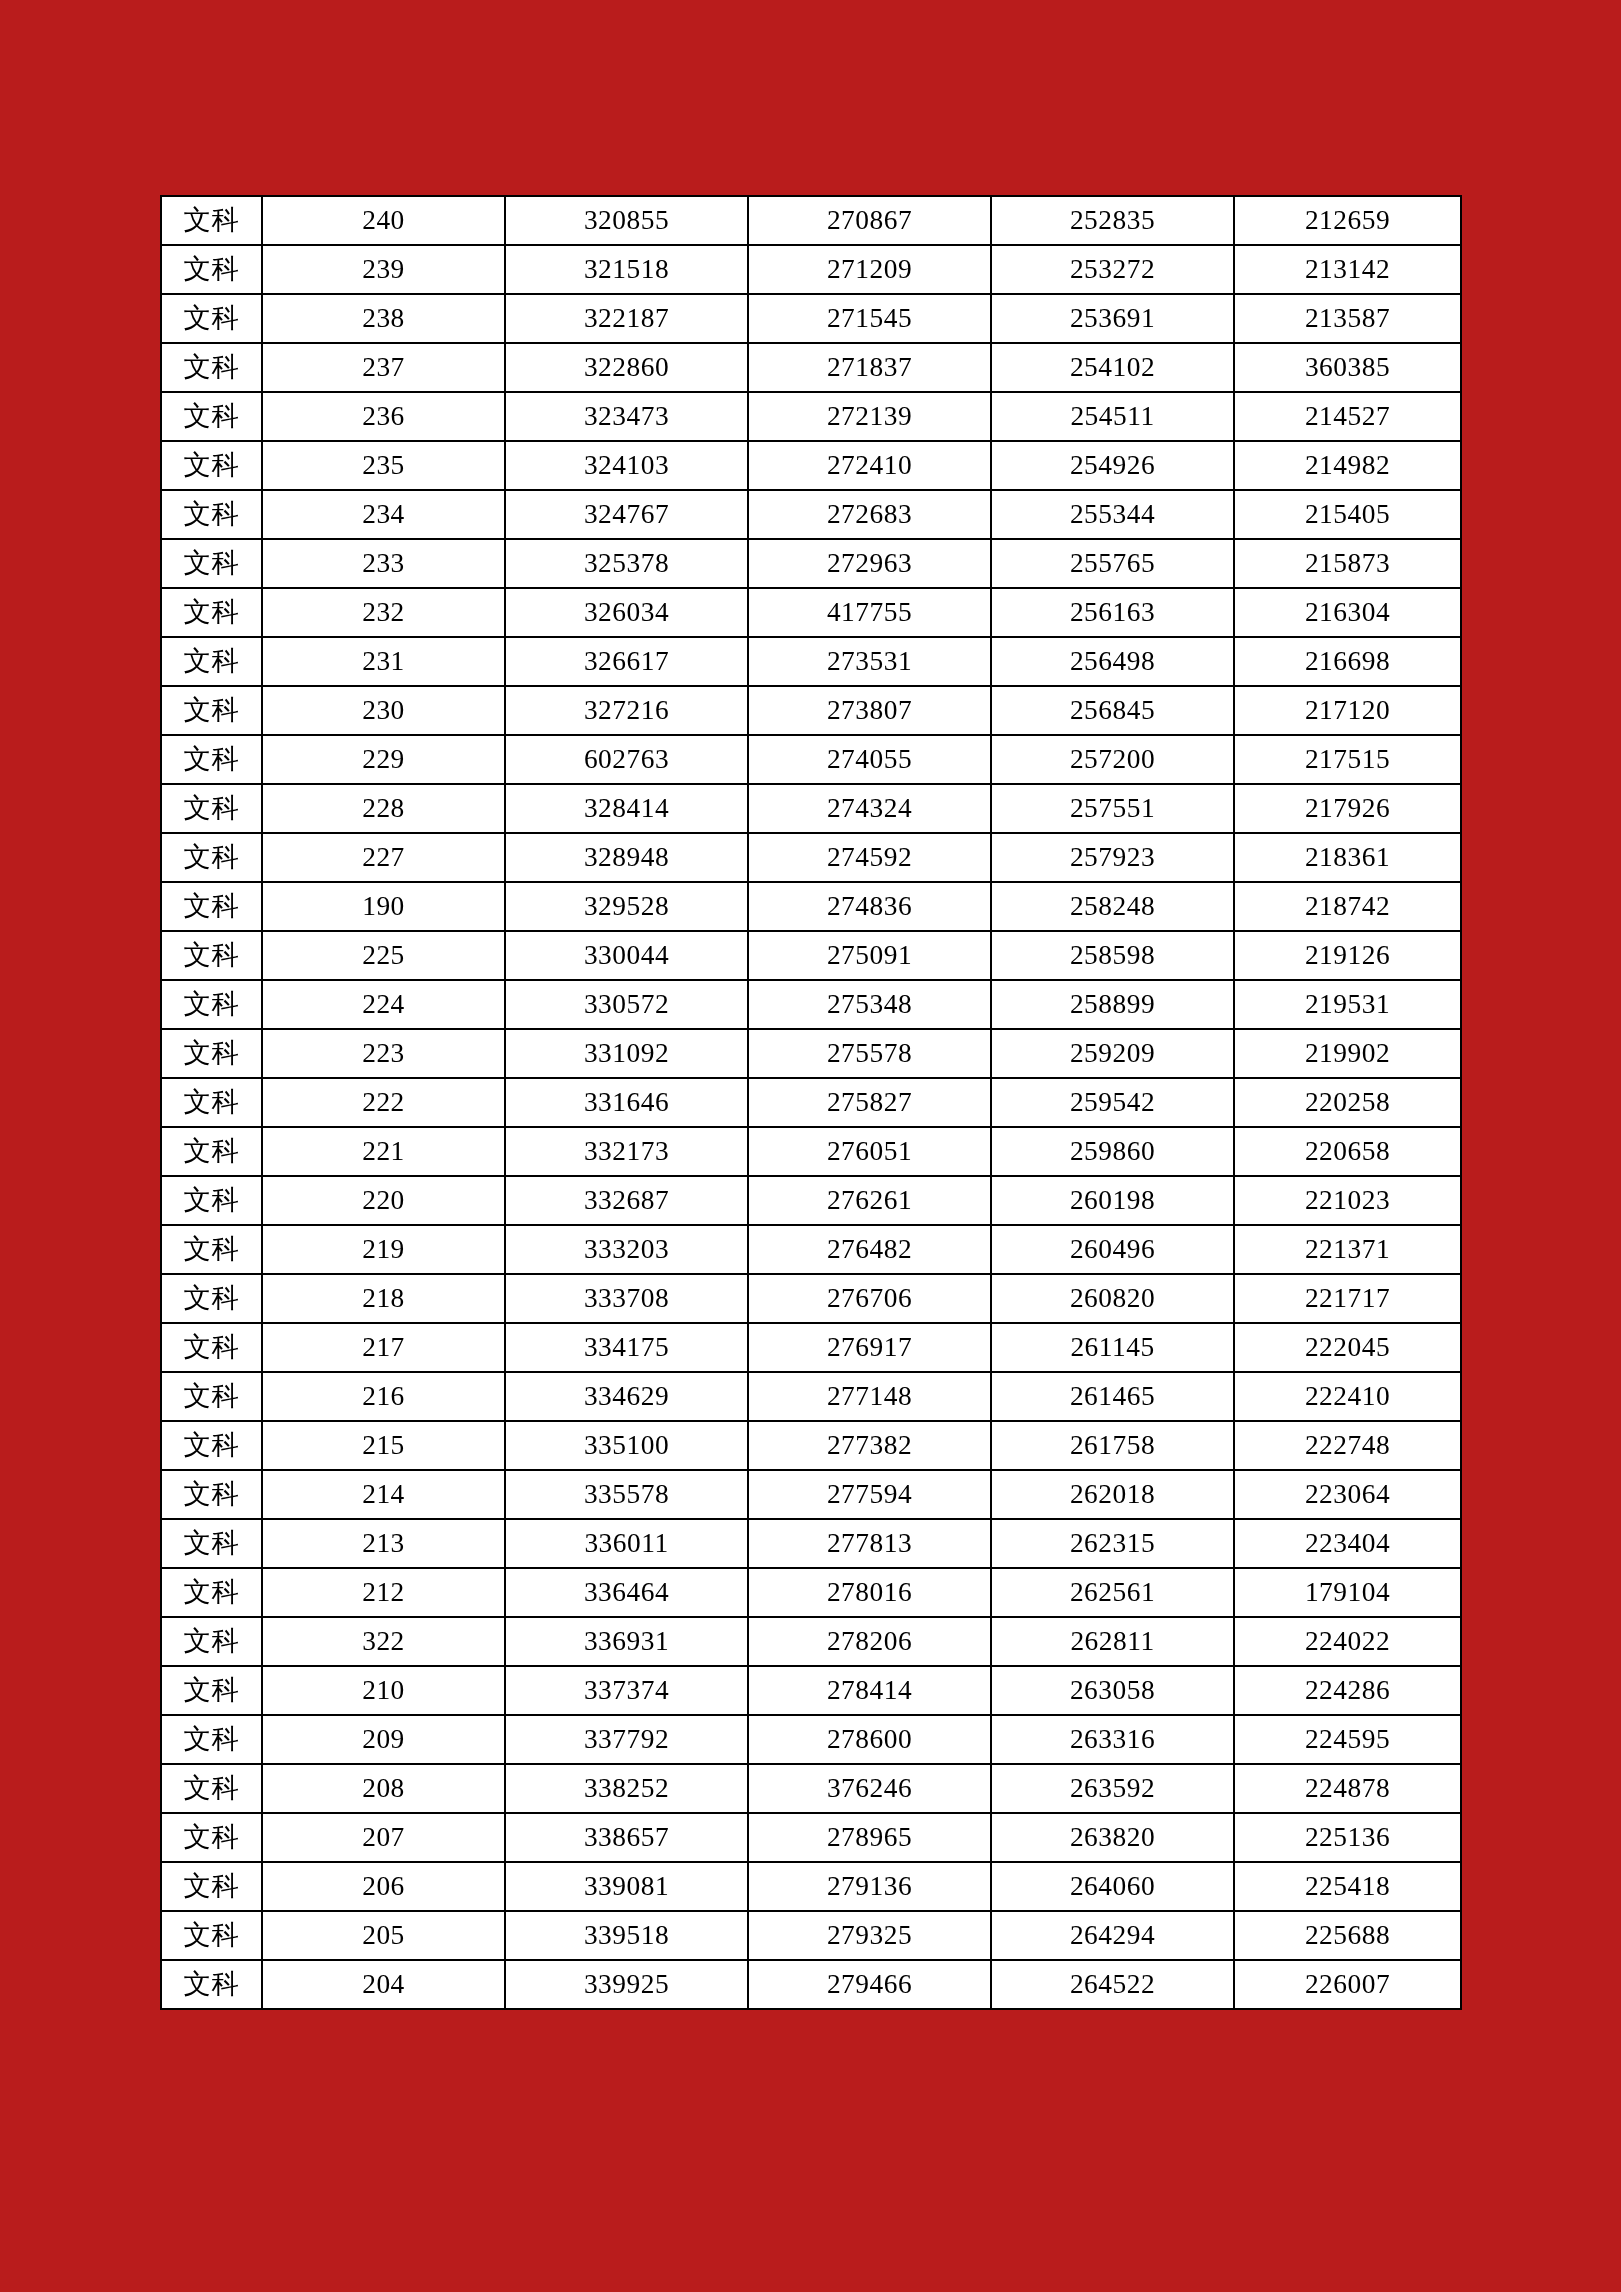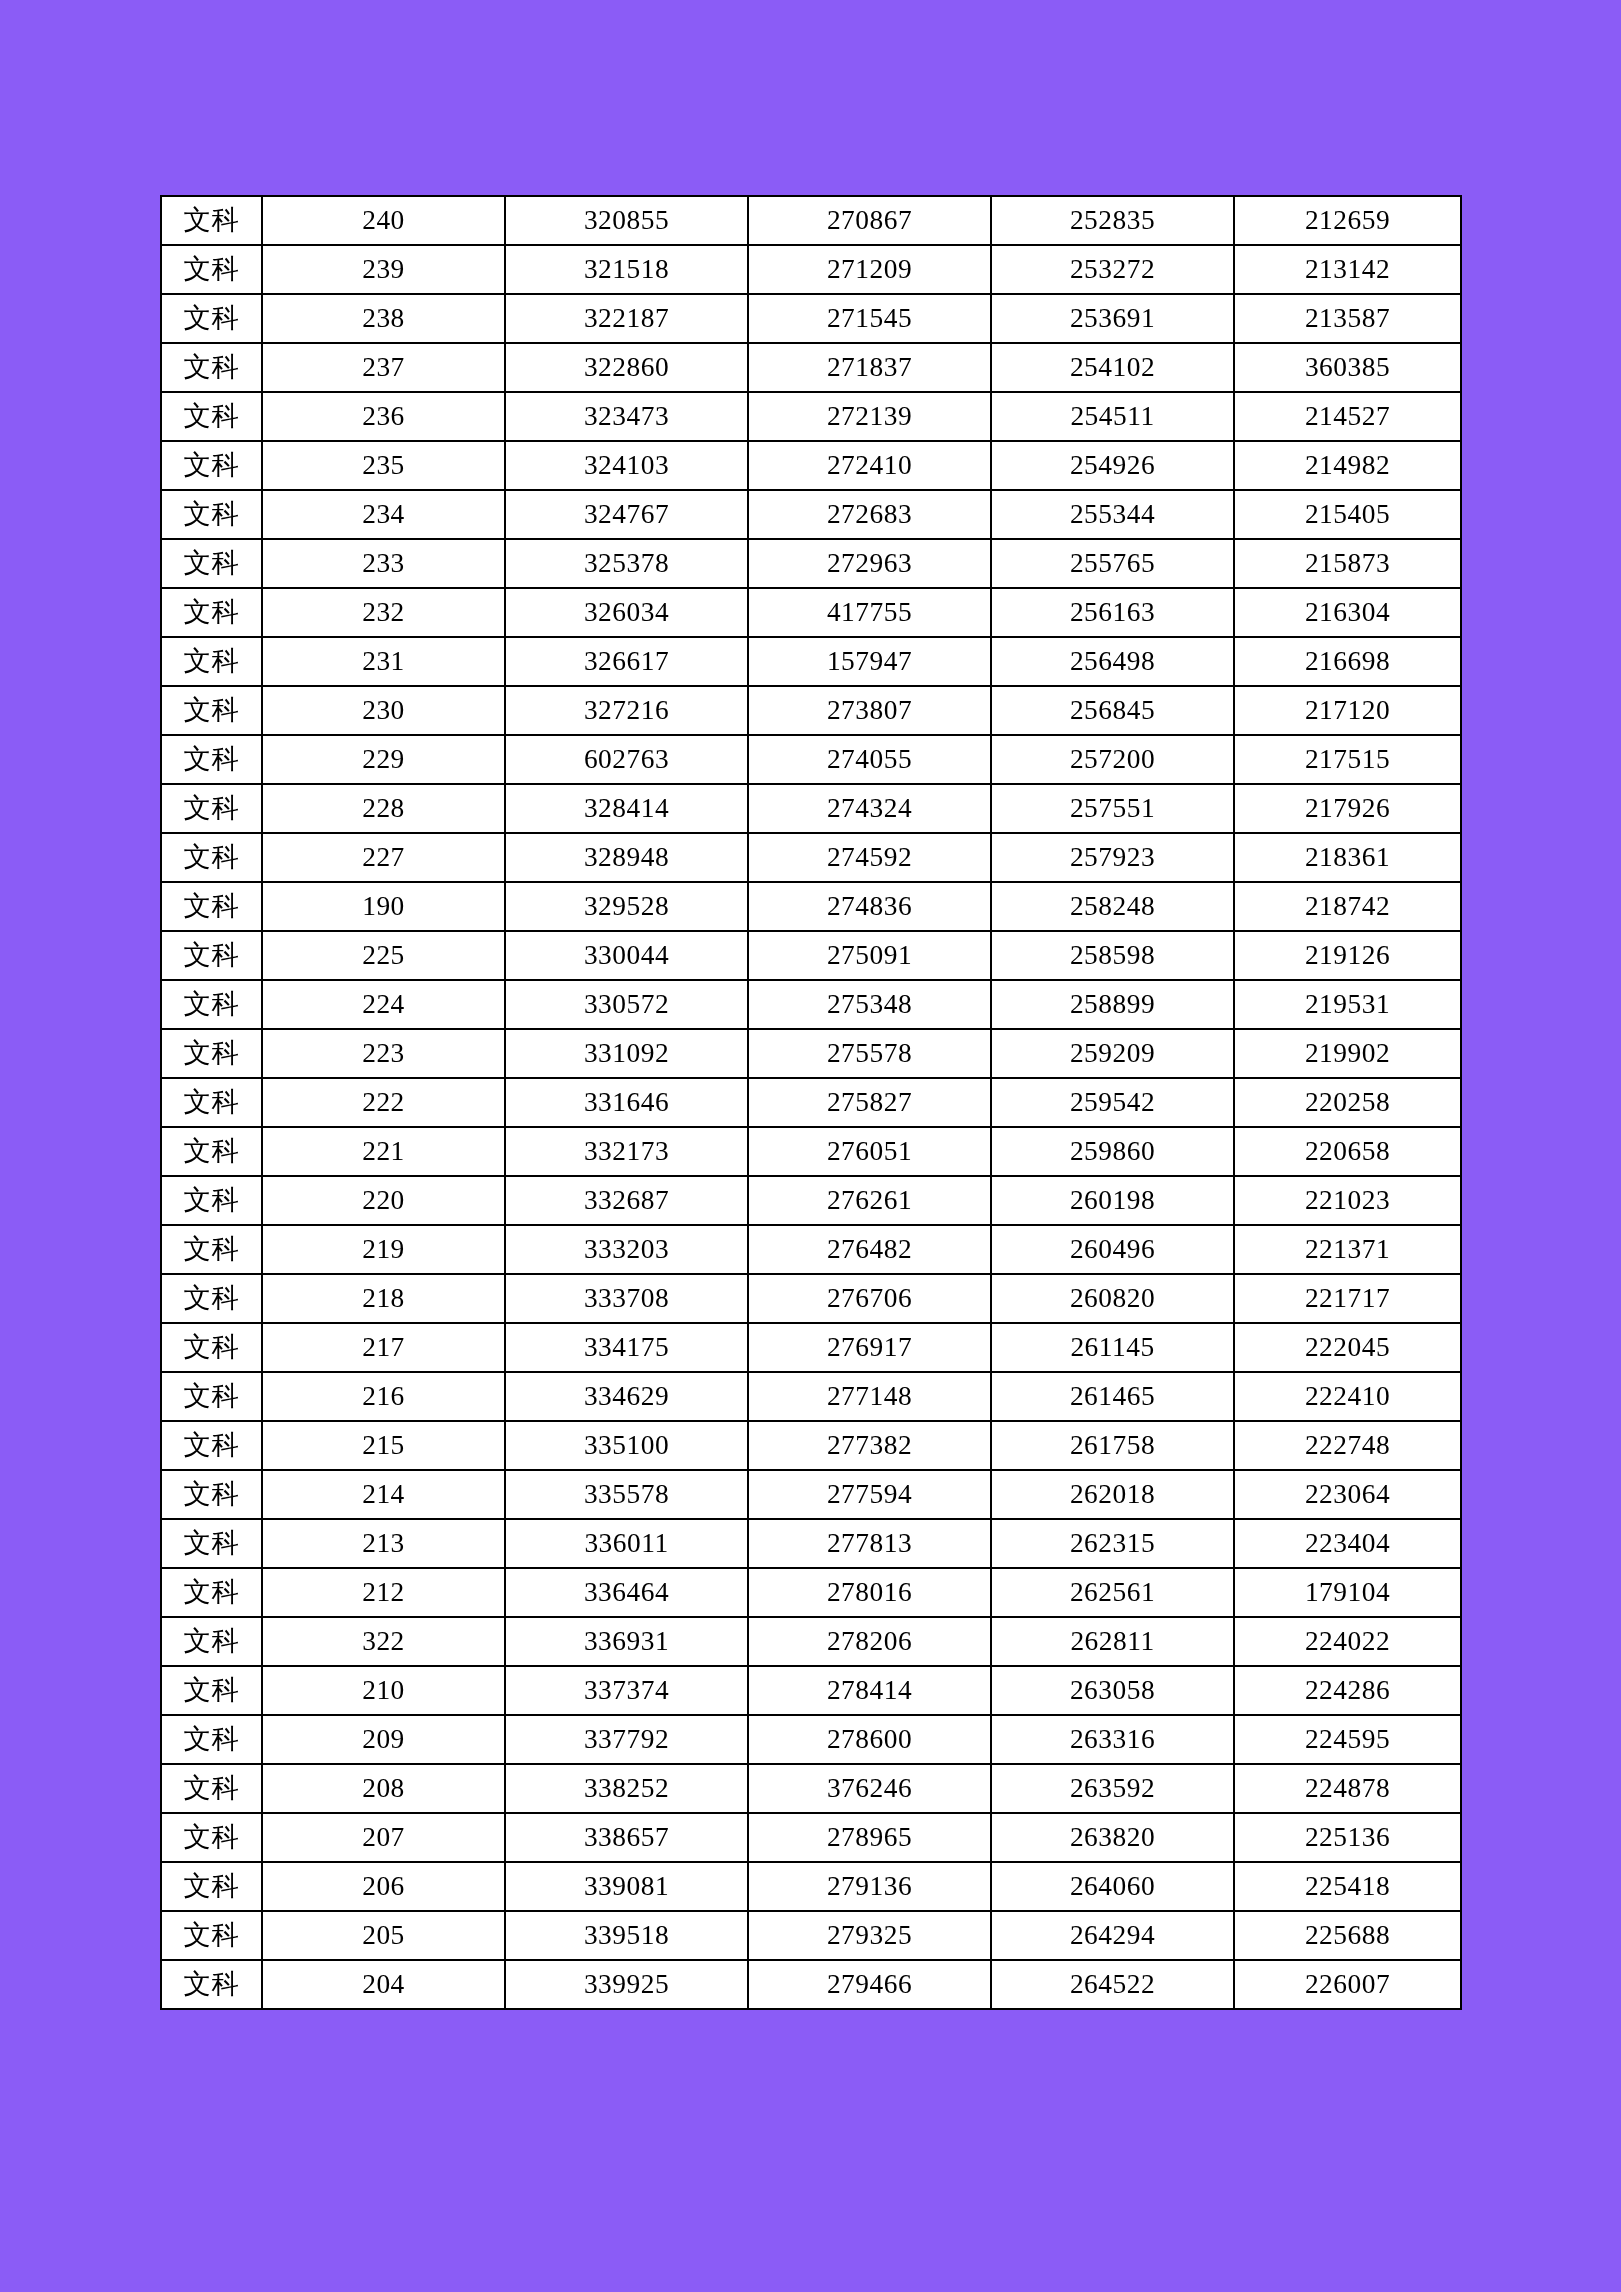--- a/index.html
+++ b/index.html
@@ -15,21 +15,21 @@
     color: #000000;
     overflow: hidden;
     position: relative;
   }
   #page {
     position: absolute;
     left: 0;
     top: 0;
     width: 1621px;
     height: 2293px;
-    background: #8b5cf6;
+    background: #b91c1c;
   }
   #table-wrap {
     position: absolute;
     left: 160px;
     top: 195px;
     width: 1301px;
   }
   table.score-table {
     border-collapse: collapse;
     table-layout: fixed;
@@ -143,21 +143,21 @@
             <td>232</td>
             <td>326034</td>
             <td>417755</td>
             <td>256163</td>
             <td>216304</td>
           </tr>
           <tr>
             <td class="subject-cell">文科</td>
             <td>231</td>
             <td>326617</td>
-            <td>157947</td>
+            <td>273531</td>
             <td>256498</td>
             <td>216698</td>
           </tr>
           <tr>
             <td class="subject-cell">文科</td>
             <td>230</td>
             <td>327216</td>
             <td>273807</td>
             <td>256845</td>
             <td>217120</td>

